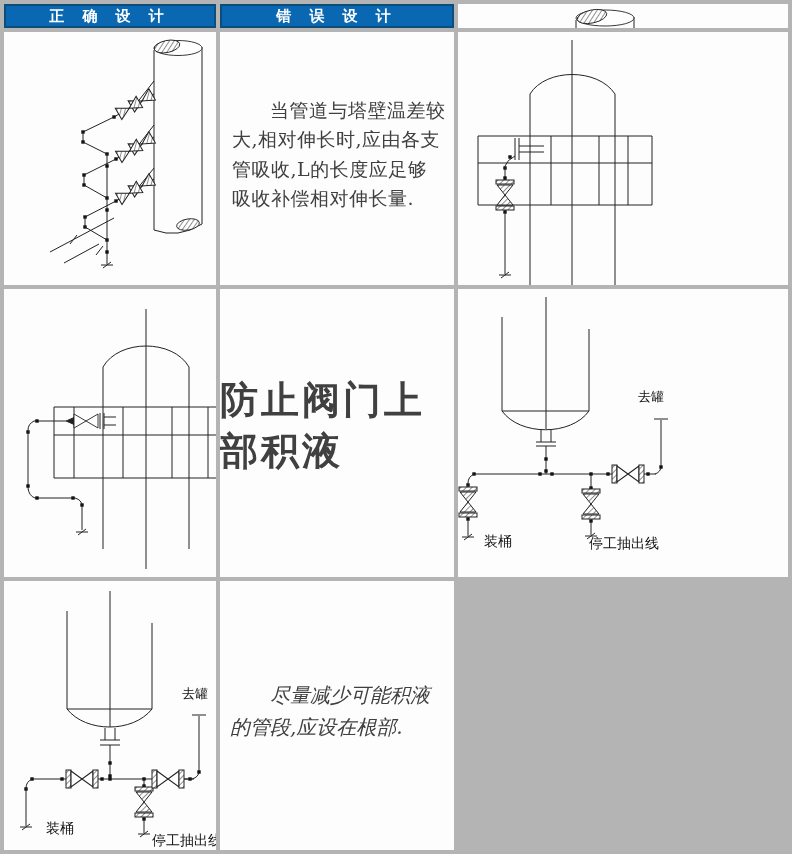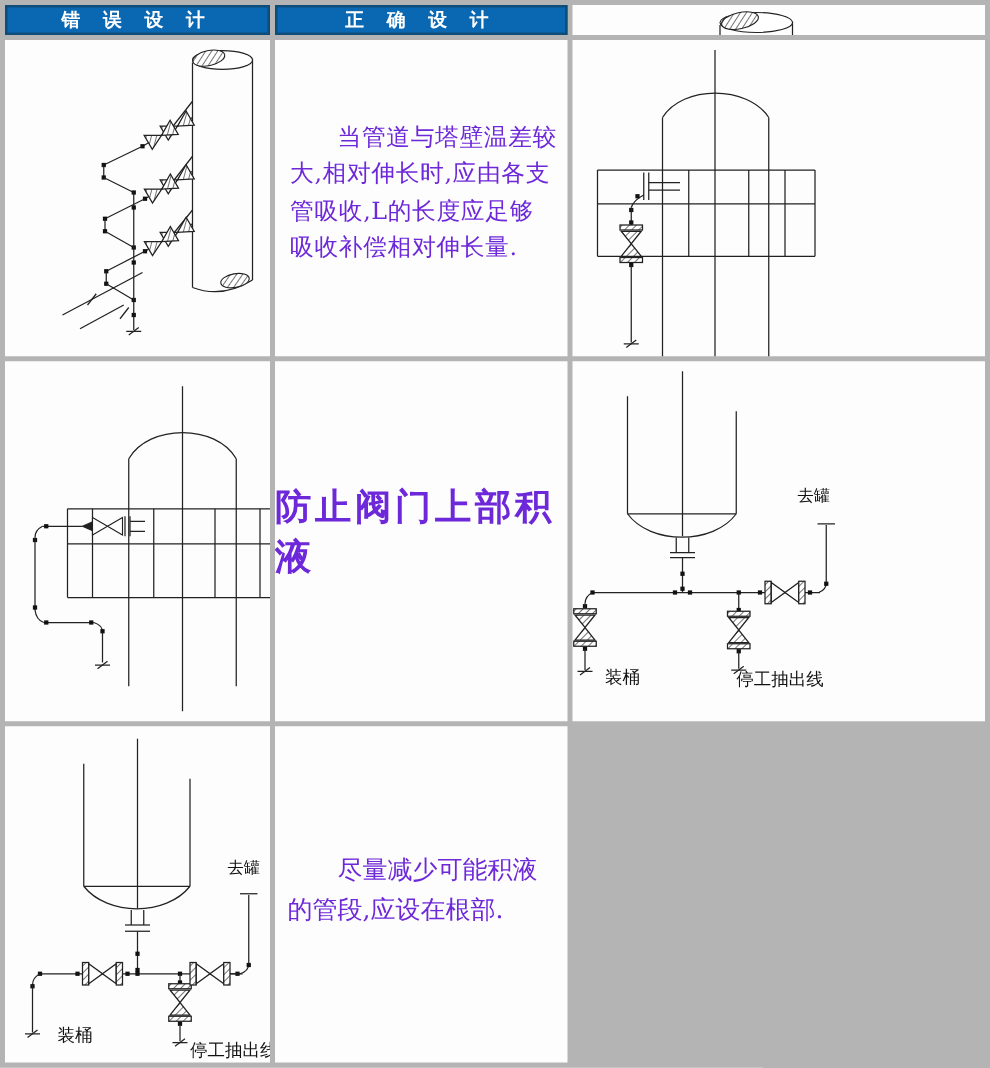--- a/index.html
+++ b/index.html
@@ -12,25 +12,25 @@
     gap:4px; padding:4px;
     font-family:"DejaVu Serif", serif;
   }
   .hdr {
     background:#0a67b2; border:2px solid #0d4d7a; box-sizing:border-box;
     color:#fff; display:flex; align-items:center; justify-content:center;
     font-family:"Liberation Sans", sans-serif; font-weight:bold; font-size:15px;
     letter-spacing:7px; white-space:pre;
   }
   .cell { background:#fdfdfd; position:relative; overflow:hidden; }
-  .remark { color:#6d28d9; box-sizing:border-box; height:100%; }
+  .remark { color:#404040; box-sizing:border-box; height:100%; }
   .remark.r1 { font-size:19px; line-height:1.55; padding:64px 8px 0 12px; text-indent:2em; letter-spacing:0.5px; }
-  .remark.r2 { font-size:29px; font-weight:700; letter-spacing:3px;
+  .remark.r2 { font-size:38px; font-weight:700; letter-spacing:3px;
                display:flex; align-items:center; justify-content:center; padding-bottom:14px; }
-  .remark.r3 { font-size:20px; line-height:1.6; padding:98px 6px 0 10px; text-indent:2em; }
+  .remark.r3 { font-size:20px; line-height:1.6; padding:98px 6px 0 10px; text-indent:2em;font-style:italic; }
   .d { display:block; }
   .d line, .d path:not([fill]), .d ellipse:not([fill]) { fill:none; stroke:#222; stroke-width:1; }
   .d [fill] { stroke:#222; stroke-width:0.9; }
   .d text { fill:#111; stroke:none; font-family:"DejaVu Serif", serif; }
 </style>
 </head>
 <body>
 
 <svg width="0" height="0" style="position:absolute" aria-hidden="true">
   <defs>
@@ -59,22 +59,22 @@
       </g>
     <g id="endtick">
       <line x1="-6" y1="0" x2="6" y2="0" stroke="#222" stroke-width="1"></line>
       <line x1="-4" y1="3" x2="4" y2="-3" stroke="#222" stroke-width="1"></line>
     </g>
   </defs>
 </svg>
 
 <div class="sheet">
 
+  <div class="hdr">正 确 设 计</div>
   <div class="hdr">错 误 设 计</div>
-  <div class="hdr">正 确 设 计</div>
 
   <div class="cell">
     <svg class="d" width="212" height="253" viewBox="0 0 212 253">
       <g>
         <line x1="118" y1="16" x2="118" y2="197"></line>
         <line x1="176" y1="13" x2="176" y2="193"></line>
         <ellipse cx="147" cy="14" rx="29" ry="8" fill="#ffffff"></ellipse>
         <ellipse cx="134" cy="12.5" rx="15" ry="6.5" fill="url(#hatch)" transform="rotate(-12 134 12.5)"></ellipse>
         <path d="M118,197 Q147,207 176,193"></path>
         <ellipse cx="160" cy="193.5" rx="13" ry="5.5" fill="url(#hatch)" transform="rotate(-10 160 193.5)"></ellipse>

